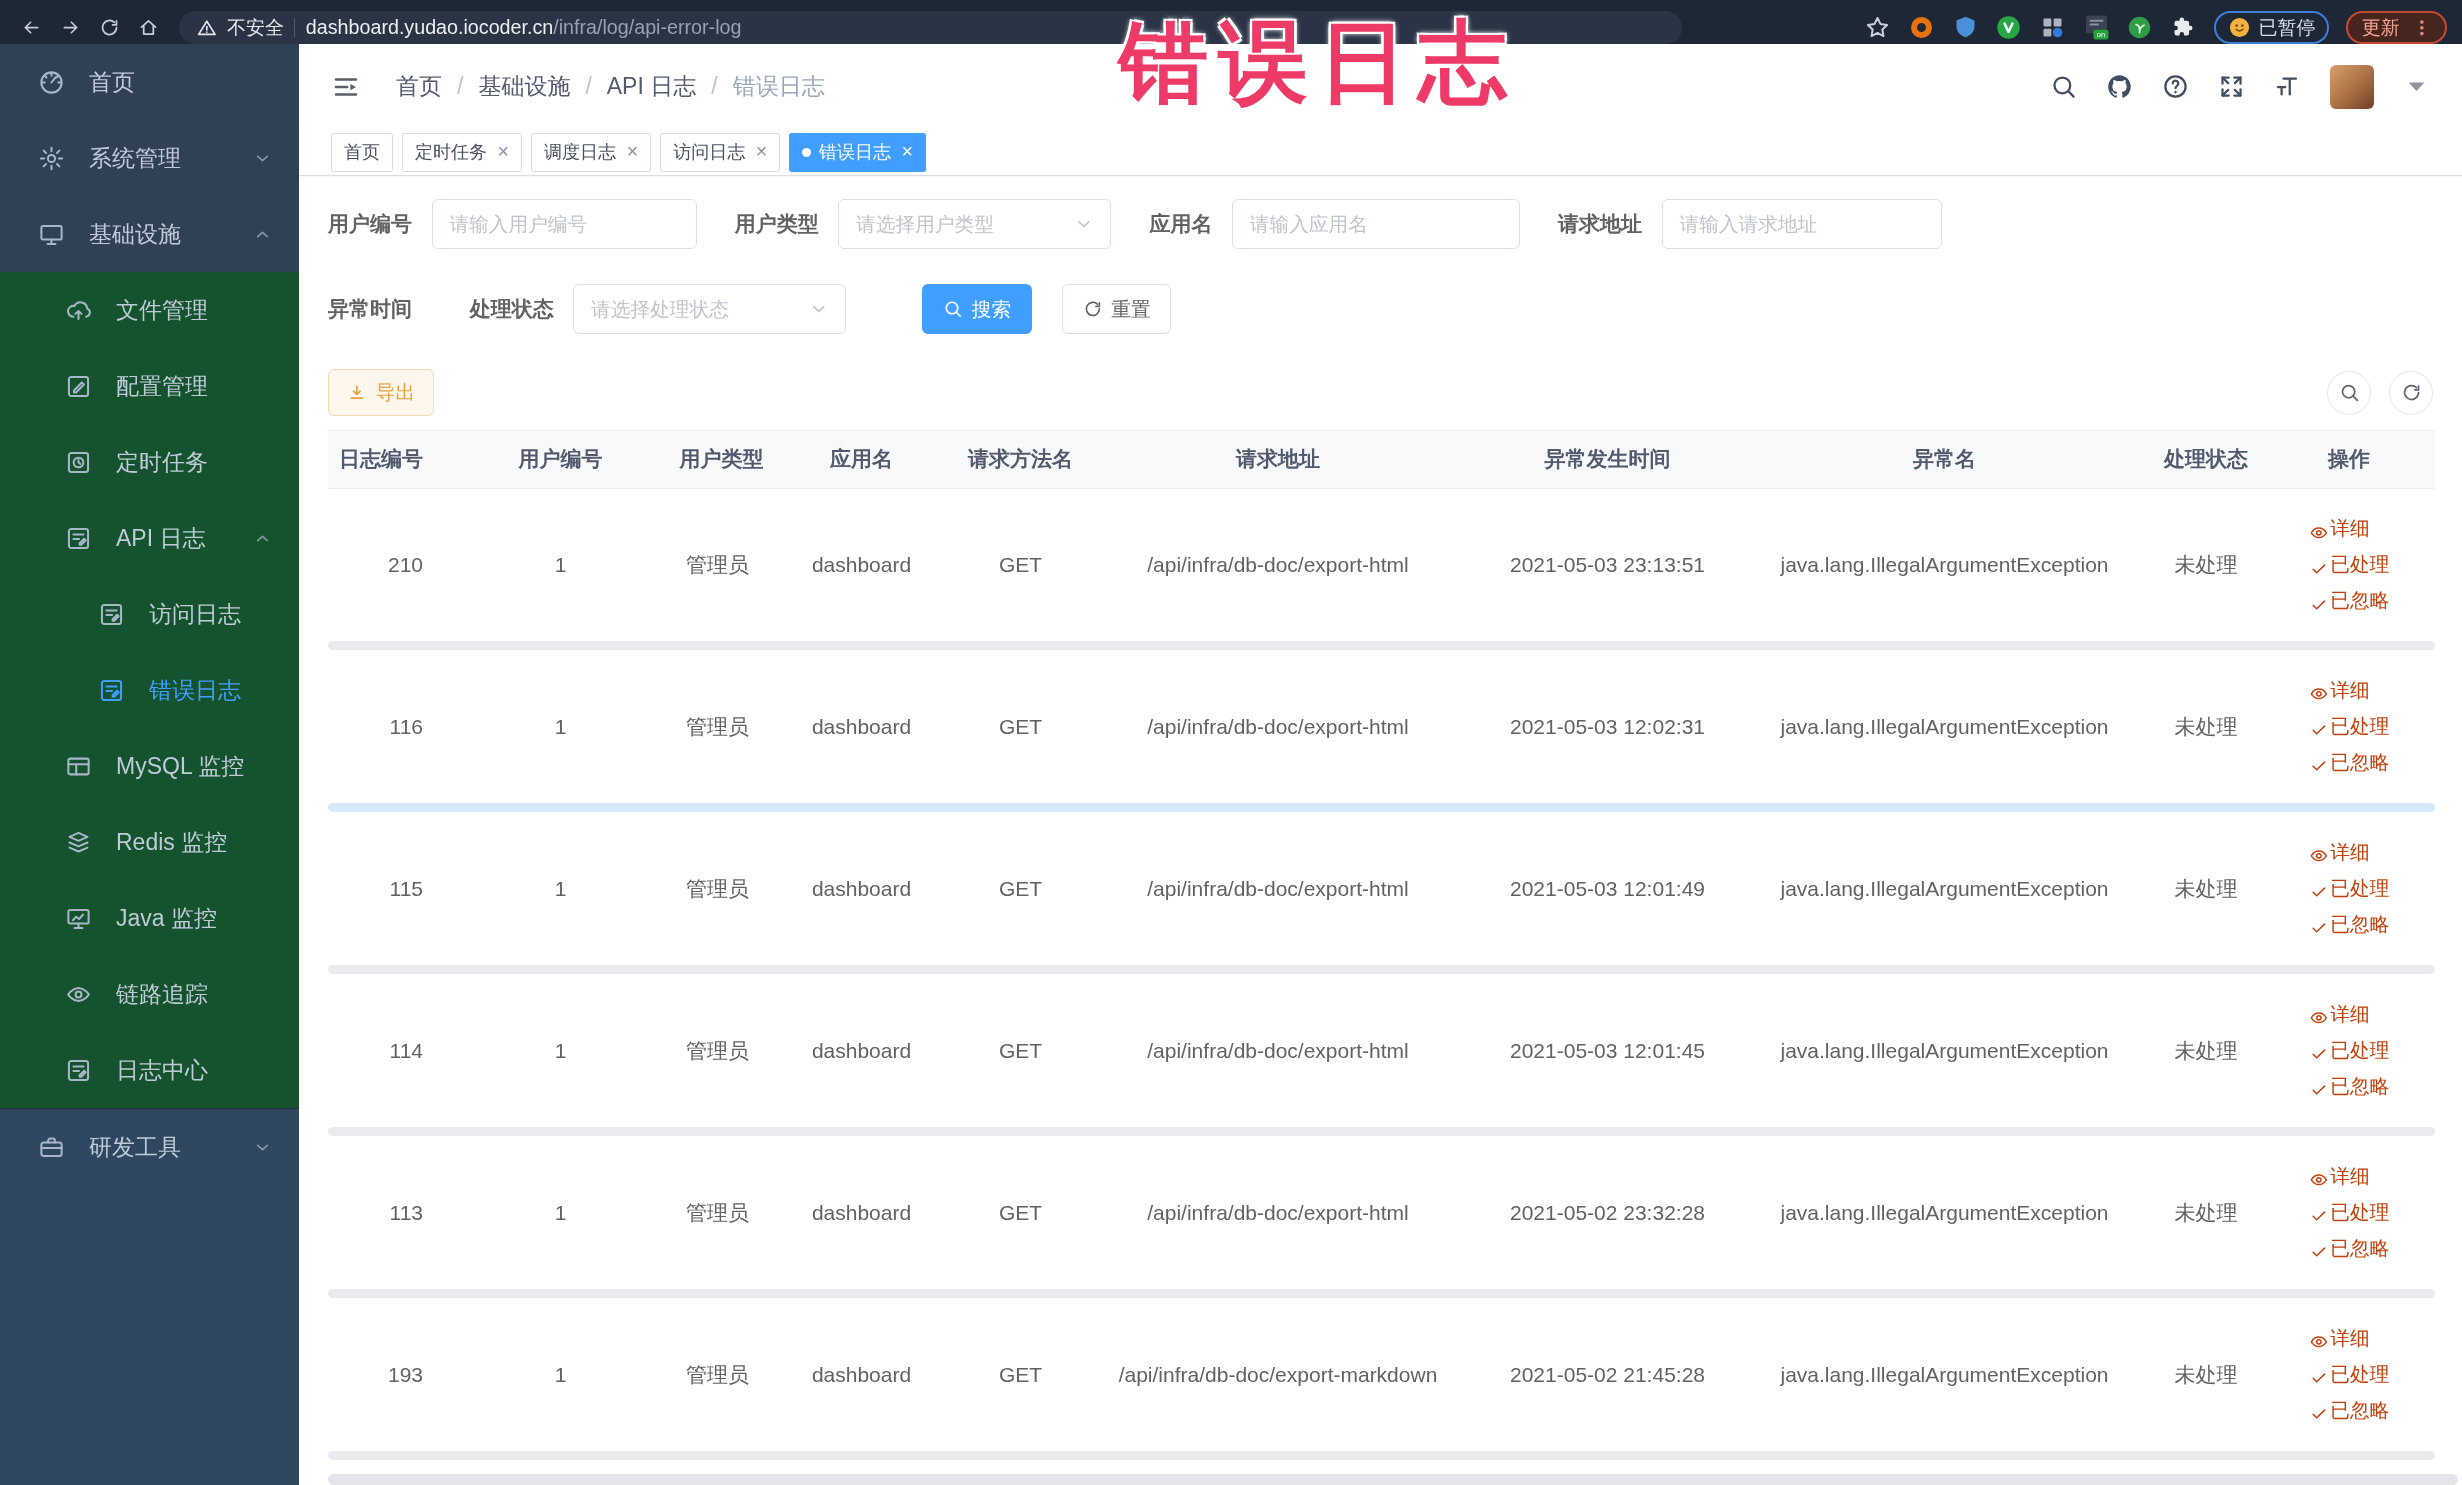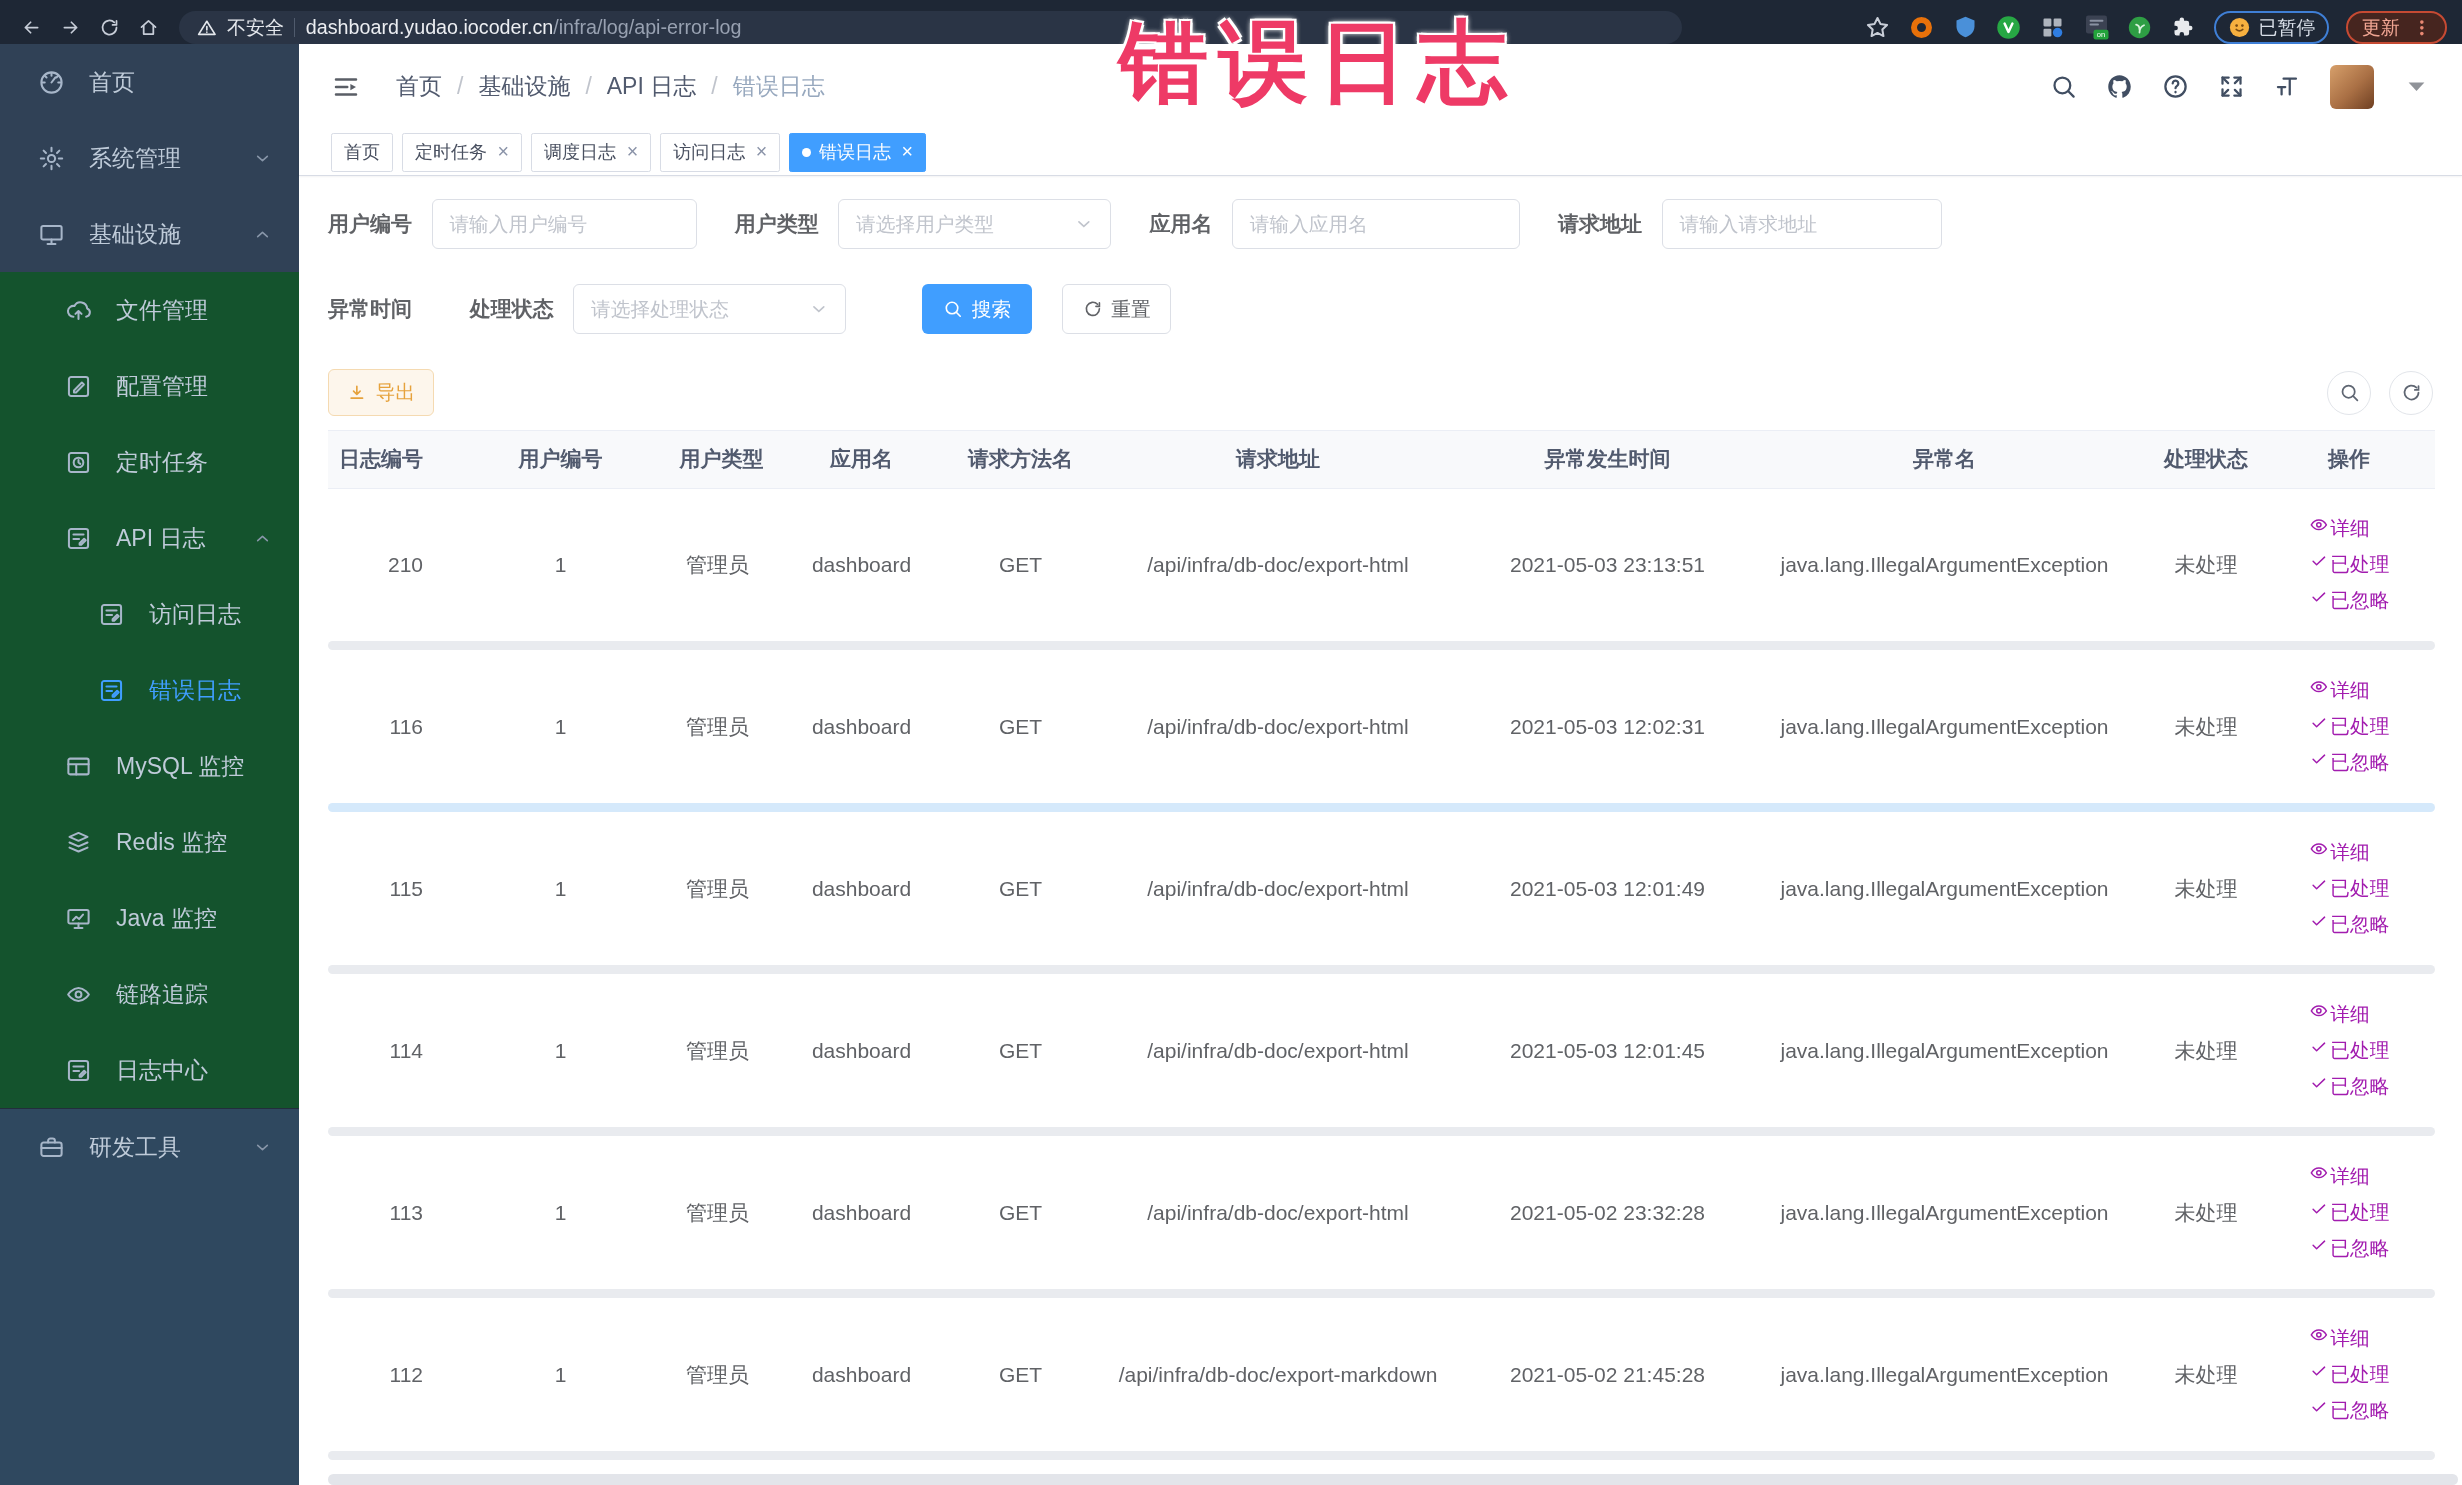--- a/index.html
+++ b/index.html
@@ -116,21 +116,21 @@
 thead th{height:58px;background:#f8f9fb;border-top:0.8px solid #ebeef5;border-bottom:0.8px solid #ebeef5;
   font-size:21px;font-weight:bold;color:#515a6e;text-align:center;padding:0 7.6px;overflow:hidden;white-space:nowrap}
 th.num{text-align:right;padding-right:26px}
 tbody td{height:153px;font-size:21px;color:#606266;text-align:center;vertical-align:middle;
   padding:0 7.6px;overflow:hidden;white-space:nowrap}
 td.num{text-align:right;padding-right:26px}
 .sep-row td{height:9px;padding:0}
 .sep{height:9px;border-radius:4.5px;background:#e9ebef}
 .sep.blue{background:#d5e9fb}
 .ops-col{display:inline-flex;flex-direction:column;align-items:flex-start;gap:9px}
-.op-link{display:flex;align-items:flex-start;gap:2px;color:#a21caf;font-size:19.7px;cursor:pointer;text-decoration:none}
+.op-link{display:flex;align-items:flex-end;gap:2px;color:#c2410c;font-size:19.7px;cursor:pointer;text-decoration:none}
 .op-icon{width:19.7px;height:19.7px;display:inline-flex}
 .op-icon svg{width:100%;height:100%}
 
 .bottom-scrollbar{position:absolute;bottom:1.5px;left:29px;right:4.5px;height:10.6px;border-radius:5.3px;background:#e3e5ea}
 
 
 .watermark{position:absolute;top:3px;left:1119px;font-size:89px;font-weight:800;letter-spacing:10.6px;
   color:#ee3a66;z-index:10;white-space:nowrap;pointer-events:none;
   text-shadow:0 0 6.8px #fff,0 0 6.8px #fff,2.3px 2.3px 0 #fff,-2.3px -2.3px 0 #fff,2.3px -2.3px 0 #fff,-2.3px 2.3px 0 #fff}
 .icon{display:inline-flex}
@@ -840,21 +840,21 @@
                     <span>已忽略</span>
                   </a>
                 </div></td>
             </tr>
             <tr class="sep-row">
               <td colspan="10">
                 <div class="sep"></div>
               </td>
             </tr>
             <tr>
-              <td class="num">112</td>
+              <td class="num">193</td>
               <td class="">1</td>
               <td class="">管理员</td>
               <td class="">dashboard</td>
               <td class="">GET</td>
               <td class="">/api/infra/db-doc/export-markdown</td>
               <td class="">2021-05-02 21:45:28</td>
               <td class="">java.lang.IllegalArgumentException</td>
               <td class="">未处理</td>
               <td><div class="ops-col">
                   <a class="op-link">

